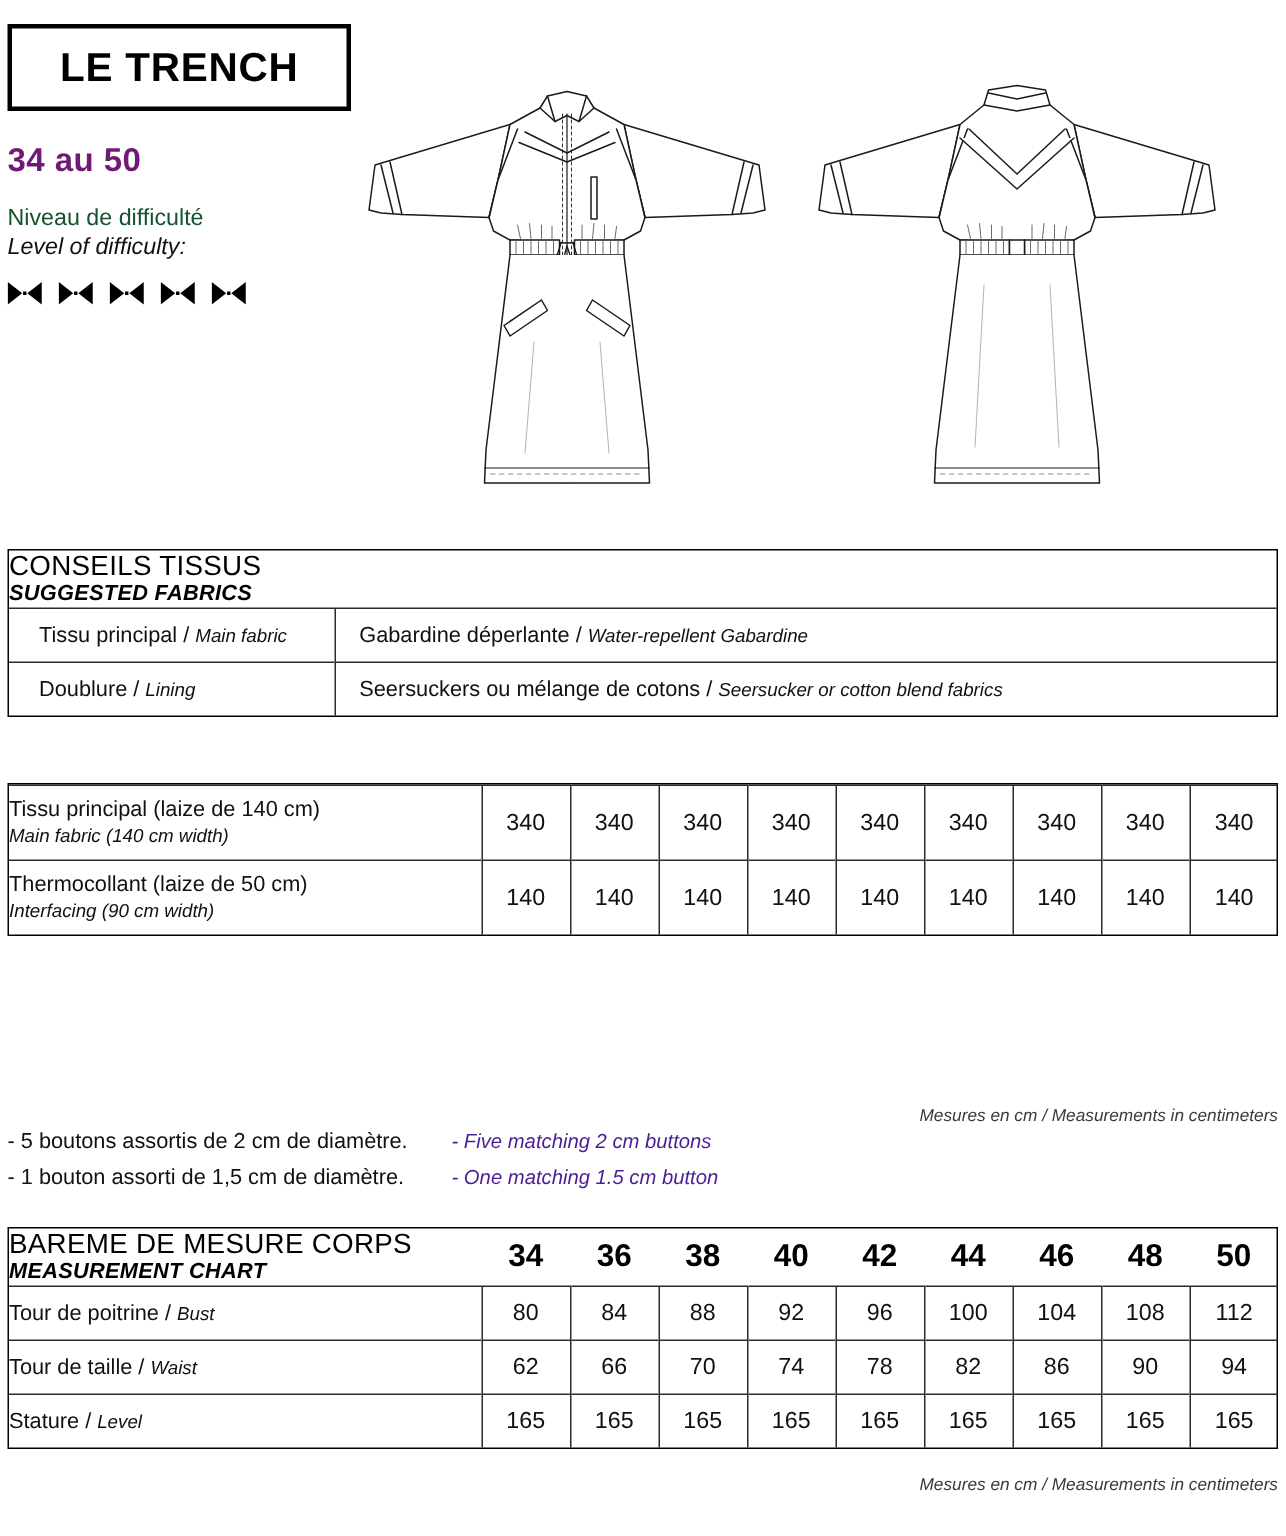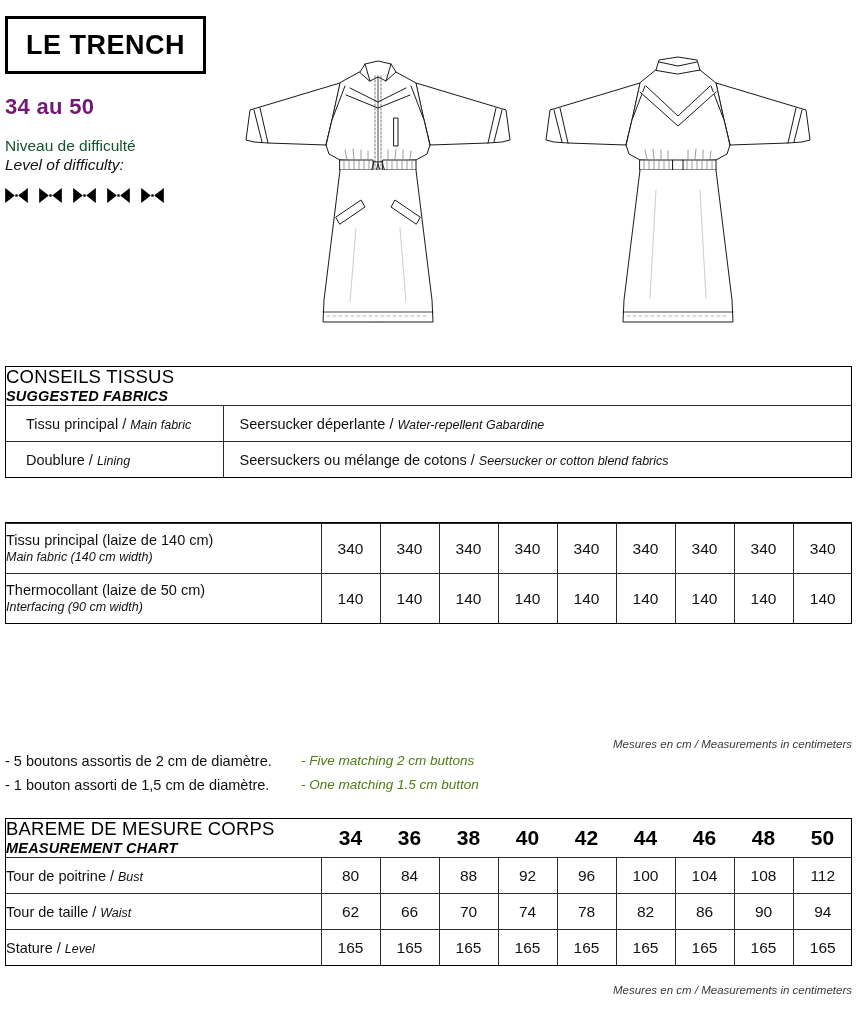--- a/index.html
+++ b/index.html
@@ -18,21 +18,21 @@
 
   
   #header-block {
     position: absolute;
     left: 5px;
     top: 16px;
     width: 230px;
   }
   #title-box {
     border: 3px solid #000000;
-    width: 201px;
+    width: 229px;
     height: 58px;
     display: flex;
     align-items: center;
     justify-content: center;
     box-sizing: border-box;
   }
   #title-text {
     font-size: 27px;
     font-weight: bold;
     letter-spacing: 0.5px;
@@ -188,21 +188,21 @@
   }
   .note-fr {
     width: 296px;
     font-size: 14.5px;
     color: #111111;
     line-height: 1.3;
   }
   .note-en {
     font-size: 13.5px;
     font-style: italic;
-    color: #4d7c0f;
+    color: #4c1d95;
     line-height: 1.3;
   }
 
   .footnote {
     position: absolute;
     right: 5px;
     font-size: 11.5px;
     font-style: italic;
     color: #3a3a3a;
     white-space: nowrap;
@@ -365,21 +365,21 @@
         <td class="hdr-cell" colspan="2">
           <div class="hdr-fr">CONSEILS TISSUS</div>
           <div class="hdr-en">SUGGESTED FABRICS</div>
         </td>
       </tr>
       <tr class="fab-row">
         <td class="fab-left b-top">
           <span class="inline-fr">Tissu principal</span><span class="inline-sep">/</span><span class="inline-en">Main fabric</span>
         </td>
         <td class="fab-right b-top b-left">
-          <span class="inline-fr">Seersucker déperlante</span><span class="inline-sep">/</span><span class="inline-en">Water-repellent Gabardine</span>
+          <span class="inline-fr">Gabardine déperlante</span><span class="inline-sep">/</span><span class="inline-en">Water-repellent Gabardine</span>
         </td>
       </tr>
       <tr class="fab-row">
         <td class="fab-left b-top">
           <span class="inline-fr">Doublure</span><span class="inline-sep">/</span><span class="inline-en">Lining</span>
         </td>
         <td class="fab-right b-top b-left">
           <span class="inline-fr">Seersuckers ou mélange de cotons</span><span class="inline-sep">/</span><span class="inline-en">Seersucker or cotton blend fabrics</span>
         </td>
       </tr>

